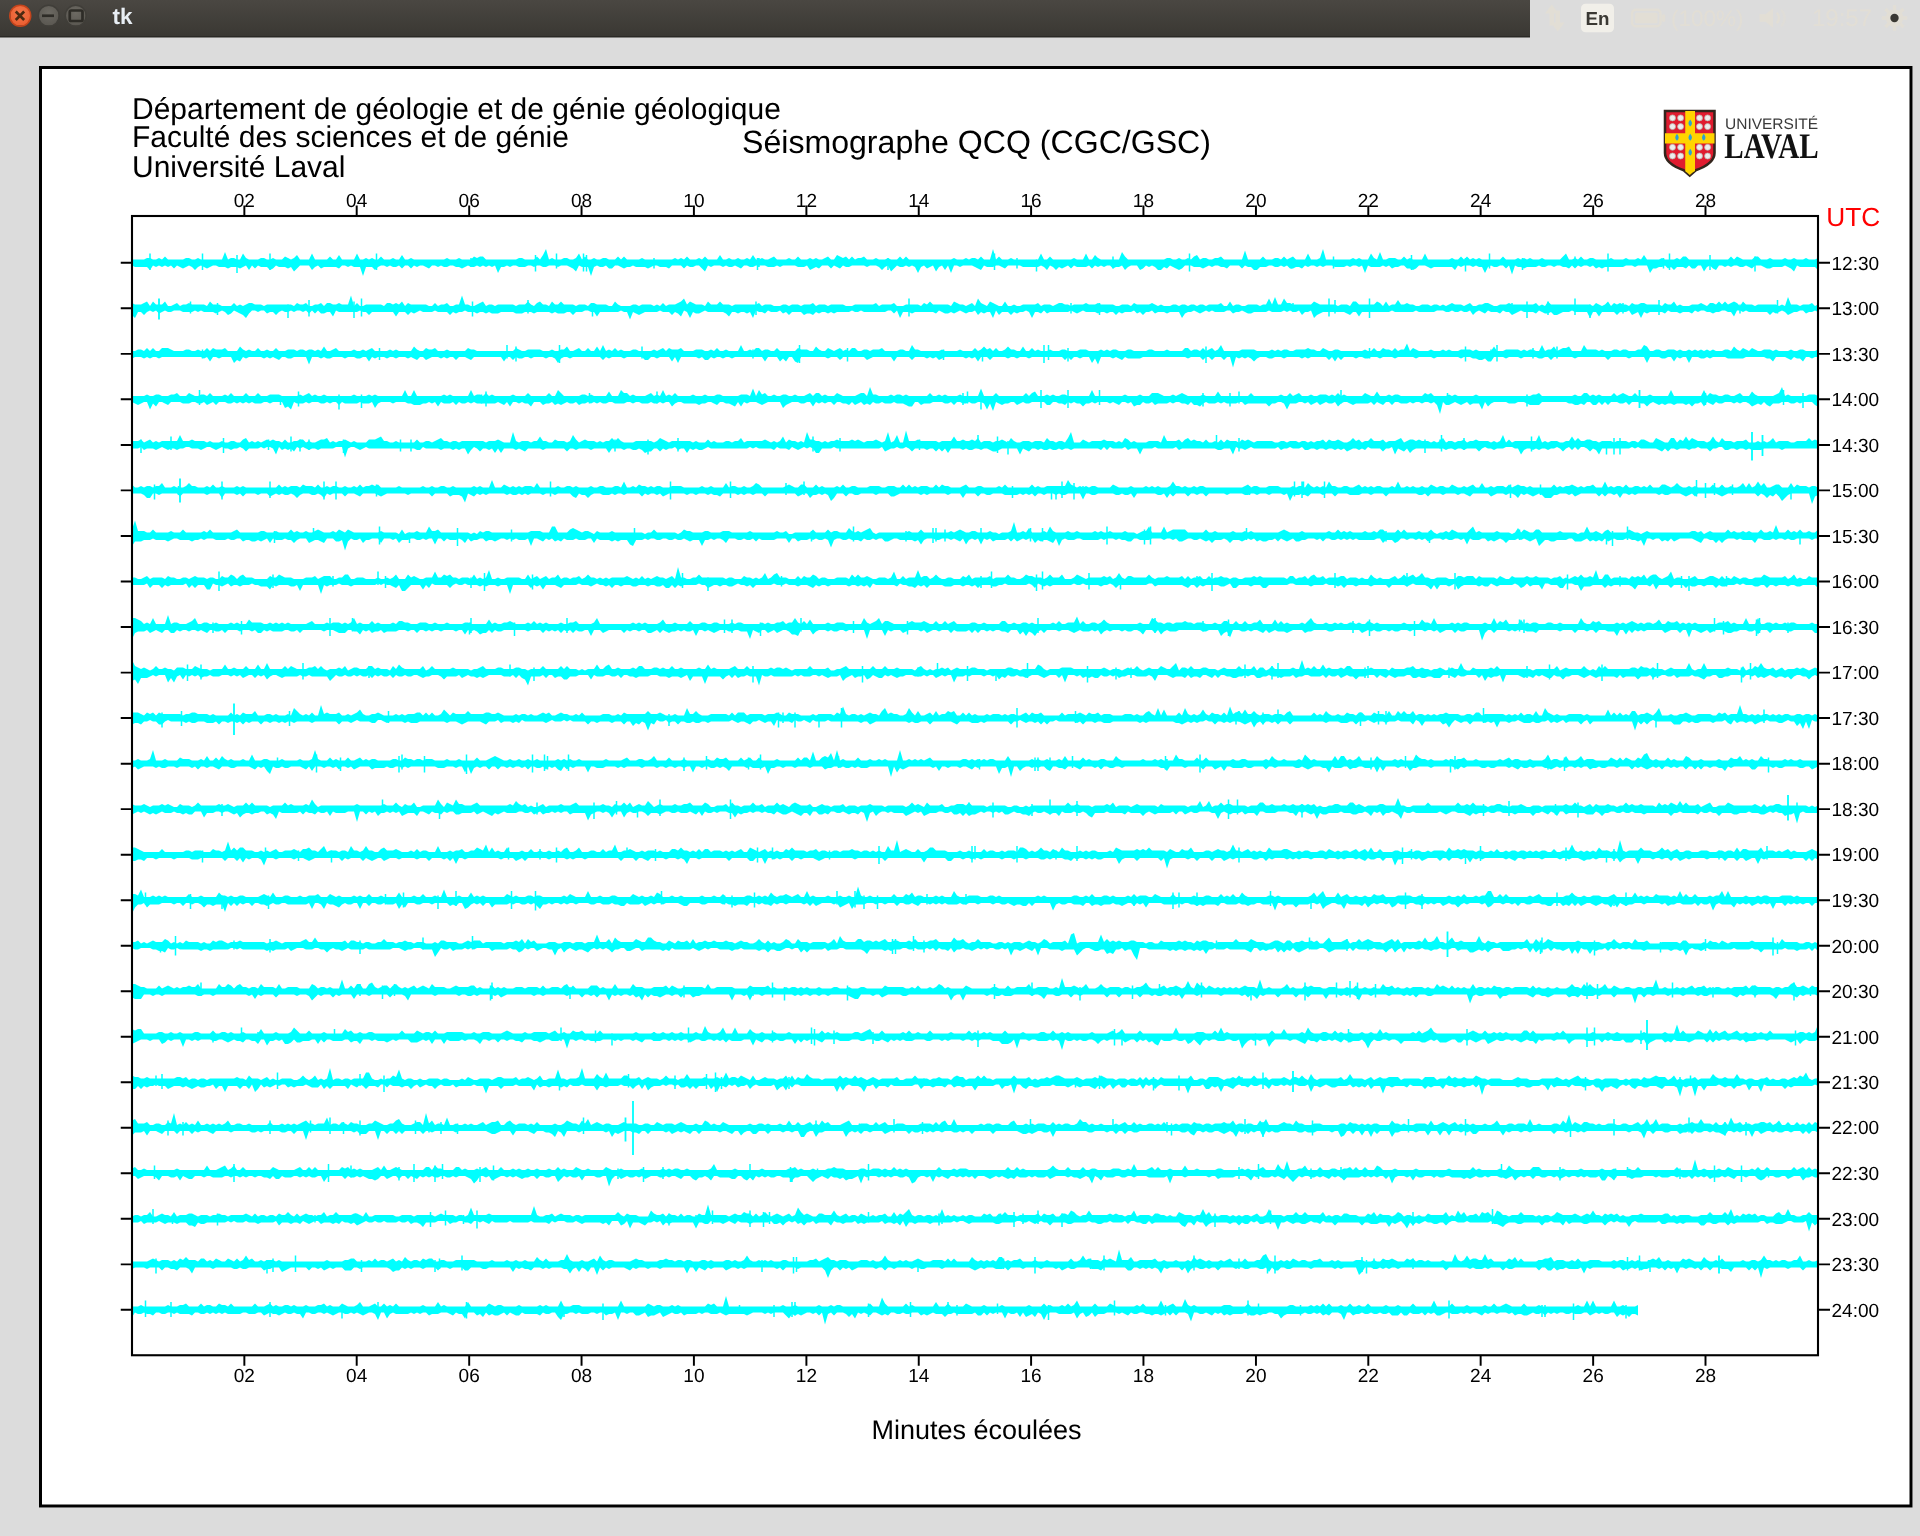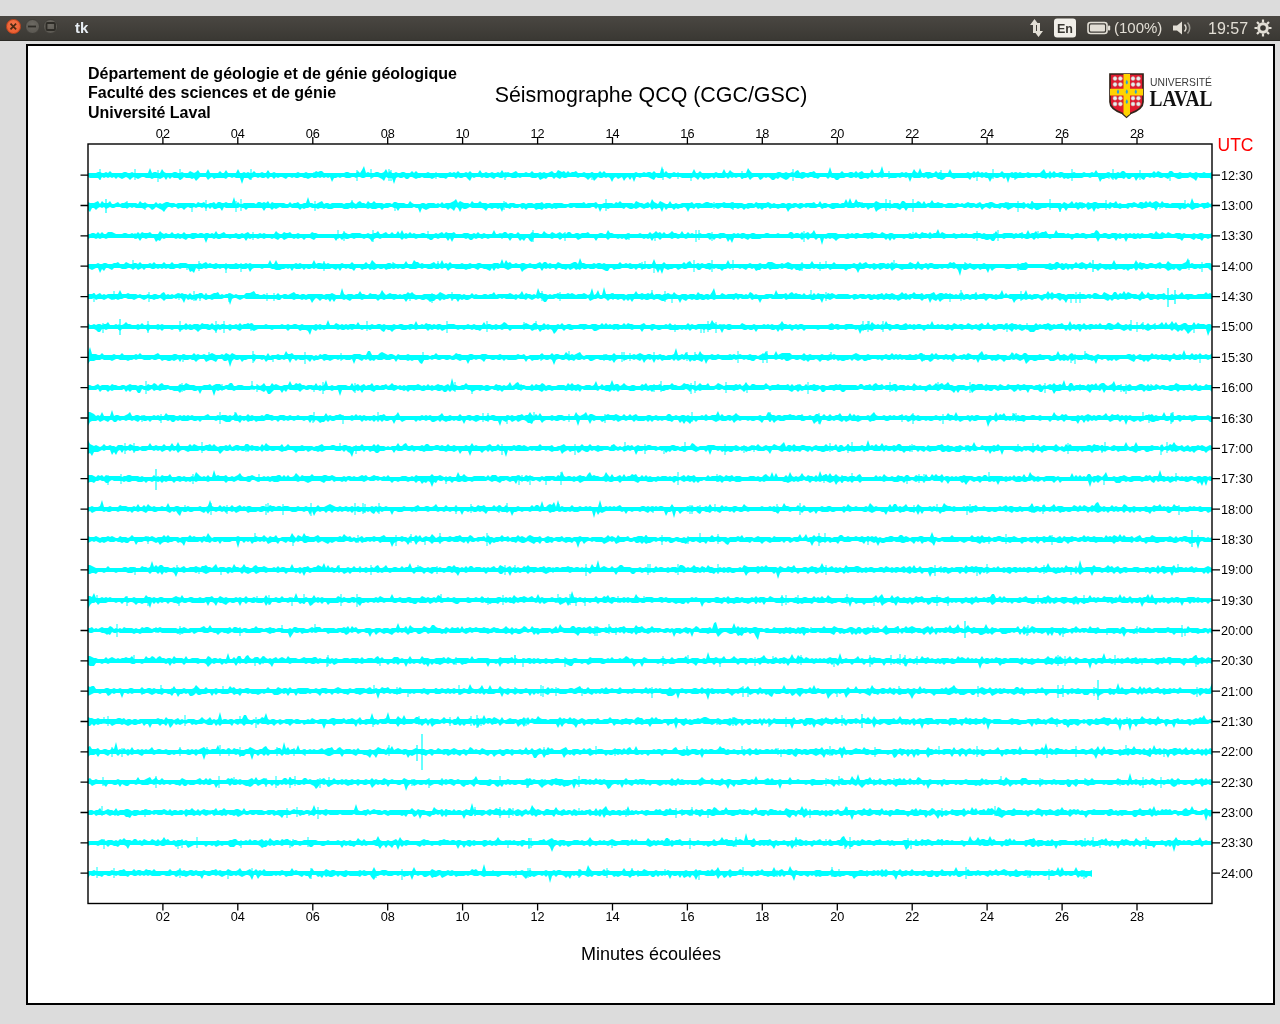--- a/index.html
+++ b/index.html
@@ -1,23 +1,23 @@
 <!DOCTYPE html>
 <html><head>
 <meta charset="utf-8">
 <style>
 html,body{margin:0;padding:0;width:1280px;height:1024px;overflow:hidden;background:#dcdcdc;font-family:"Liberation Sans",sans-serif;}
-#topbar{position:absolute;left:0;top:0;width:1280px;height:24px;background:linear-gradient(#4a4742,#3a3833);border-bottom:1px solid #2a2925;margin-top:16px;}
+#topbar{position:absolute;left:0;top:0;width:1020px;height:24px;background:linear-gradient(#4a4742,#3a3833);border-bottom:1px solid #2a2925;}
 .btn{position:absolute;top:3px;width:13px;height:13px;border-radius:50%;}
 #btn-close{left:5.8px;background:radial-gradient(circle at 50% 35%,#f4764a,#e8582a);border:1px solid #c4441c;}
 #btn-min{left:24.5px;background:radial-gradient(circle at 50% 35%,#6d6a63,#56534d);border:1px solid #403e39;}
 #btn-max{left:43.3px;background:radial-gradient(circle at 50% 35%,#6d6a63,#56534d);border:1px solid #403e39;}
 #title-tk{position:absolute;left:75px;top:3px;color:#e8eef4;font-size:15px;font-weight:bold;}
 #win{position:absolute;left:26px;top:44px;width:1245px;height:957px;background:#ffffff;border:2px solid #000;}
-#addr{position:absolute;left:88px;top:64px;font-size:16px;line-height:19.3px;color:#000;font-weight:bold;}
+#addr{position:absolute;left:88px;top:64px;font-size:20px;line-height:19.3px;color:#000;}
 #ptitle{position:absolute;left:0px;top:83px;width:1302px;text-align:center;font-size:21.4px;color:#000;}
 </style>
 </head>
 <body>
 <div id="win"></div>
 <div id="addr">Département de géologie et de génie géologique<br>Faculté des sciences et de génie<br>Université Laval</div>
 <div id="ptitle">Séismographe QCQ (CGC/GSC)</div>
 <svg style="position:absolute;left:1108px;top:72px" width="150" height="50" viewBox="0 0 150 50">
 <path d="M2 2h33v28q0 7-12.5 11.5L18.5 45 14.5 41.5Q2 37 2 30Z" fill="#e01b2f" stroke="#33251c" stroke-width="1.7"></path>
 <path d="M15.5 2h6.5v14.8h13v6.8h-13V42q-1.8 1-3.5 2.7-1.5-1.6-3-2.6V23.6H2v-6.8h13.5Z" fill="#ffd400"></path>

